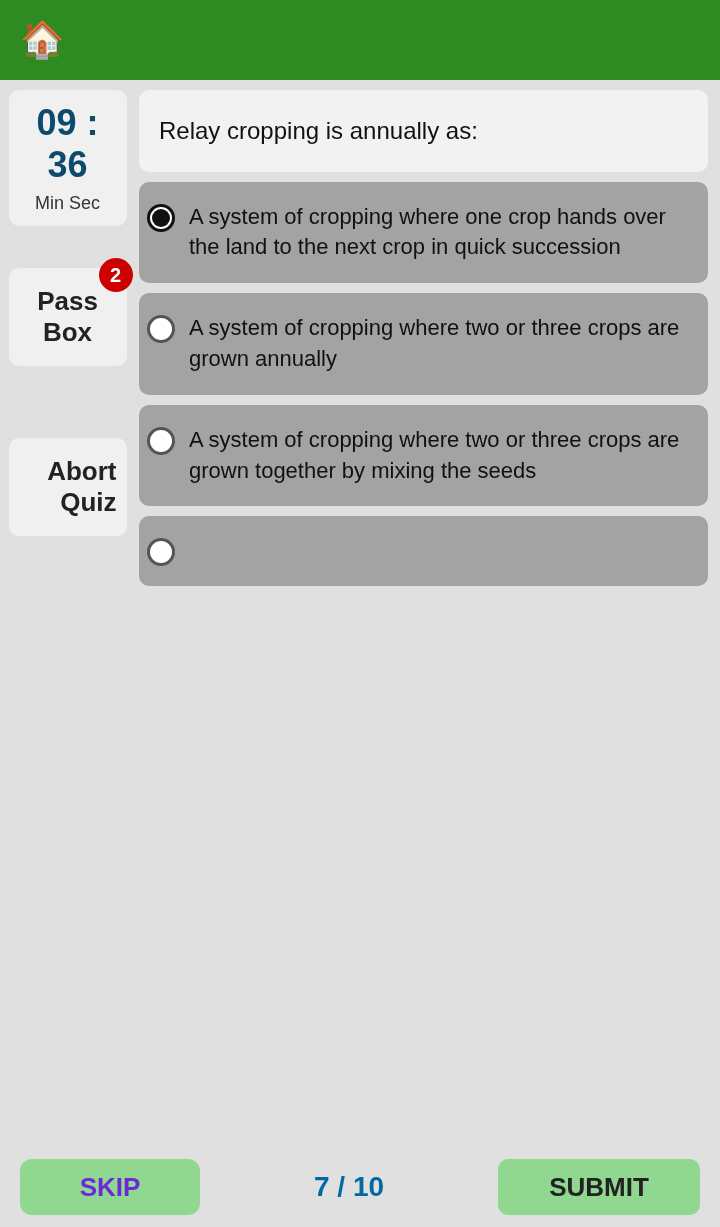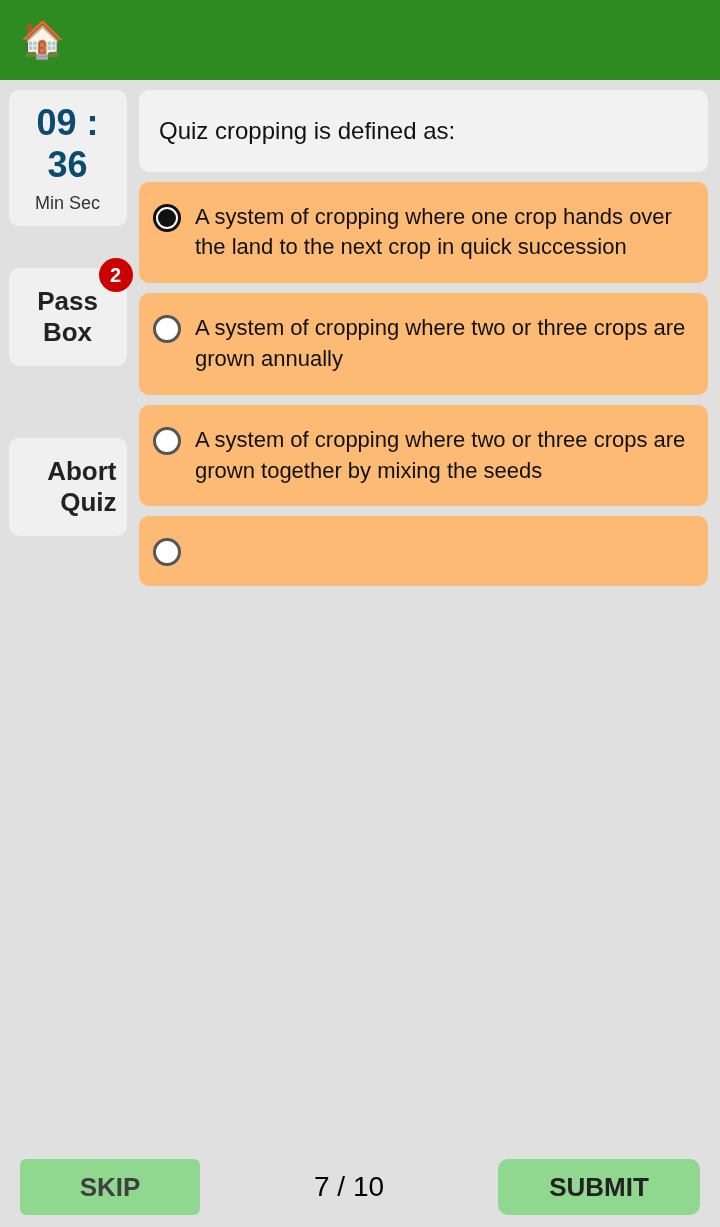--- a/index.html
+++ b/index.html
@@ -126,23 +126,23 @@
     .question-card {
       background: #f2f2f2;
       border-radius: 10px;
       padding: 24px 20px;
       font-size: 24px;
       color: #111;
       line-height: 1.4;
     }
 
     .option-card {
-      background: #fdba74;
-      border-radius: 10px;
-      padding: 20px 14px;
+      background: #a3a3a3;
+      border-radius: 10px;
+      padding: 20px 8px;
       font-size: 22px;
       color: #111;
       line-height: 1.4;
       display: flex;
       align-items: flex-start;
       gap: 14px;
       cursor: pointer;
     }
 
     .radio-circle {
@@ -173,33 +173,33 @@
       display: flex;
       align-items: center;
       justify-content: space-between;
       padding: 14px 20px;
       height: 80px;
     }
 
     .skip-btn {
       background: #90d890;
       border: none;
-      border-radius: 6px;
+      border-radius: 12px;
       width: 180px;
       height: 56px;
       font-size: 26px;
       font-weight: bold;
-      color: #404040;
+      color: #6d28d9;
       cursor: pointer;
     }
 
     .progress-label {
       font-size: 28px;
-      font-weight: normal;
-      color: #000000;
+      font-weight: bold;
+      color: #0369a1;
     }
 
     .submit-btn {
       background: #90d890;
       border: none;
       border-radius: 10px;
       width: 202px;
       height: 56px;
       font-size: 26px;
       font-weight: bold;
@@ -234,21 +234,21 @@
 
     <button class="abort-quiz-btn">
       <span>Abort<br>Quiz</span>
     </button>
 
   </div>
 
   <div class="questions-area">
 
     <div class="question-card">
-      <span>Quiz cropping is defined as:</span>
+      <span>Relay cropping is annually as:</span>
     </div>
 
     <div class="option-card">
       <div class="radio-circle selected">
         <div class="radio-inner"></div>
       </div>
       <span>A system of cropping where one crop hands over the land to the next crop in quick succession</span>
     </div>
 
     <div class="option-card">

